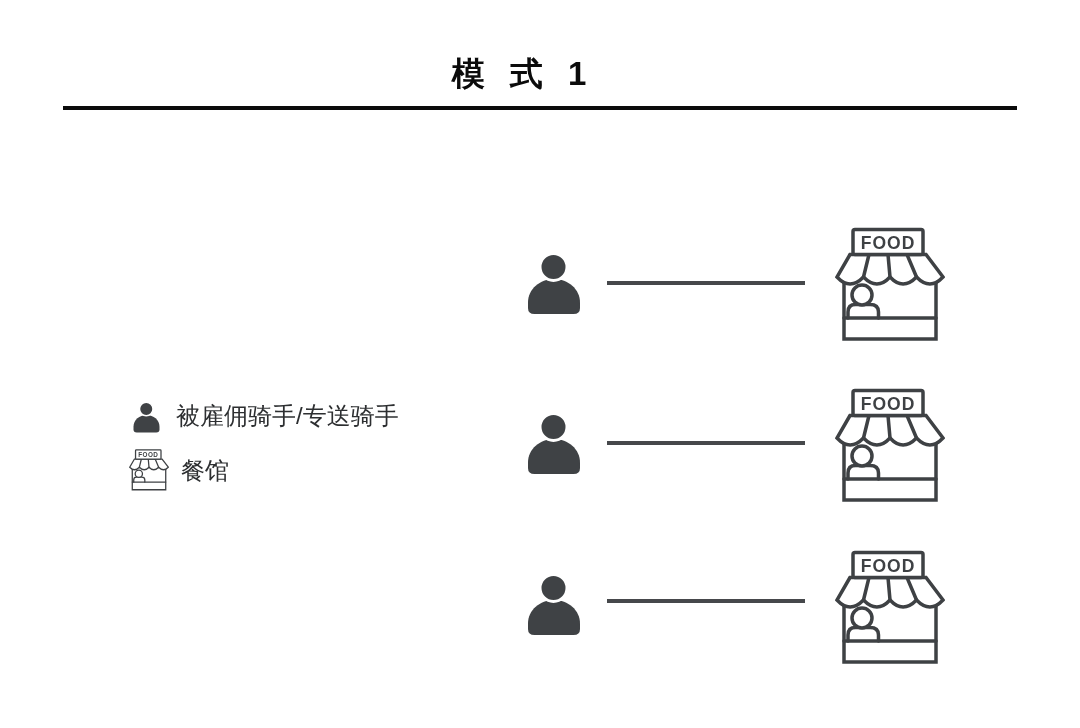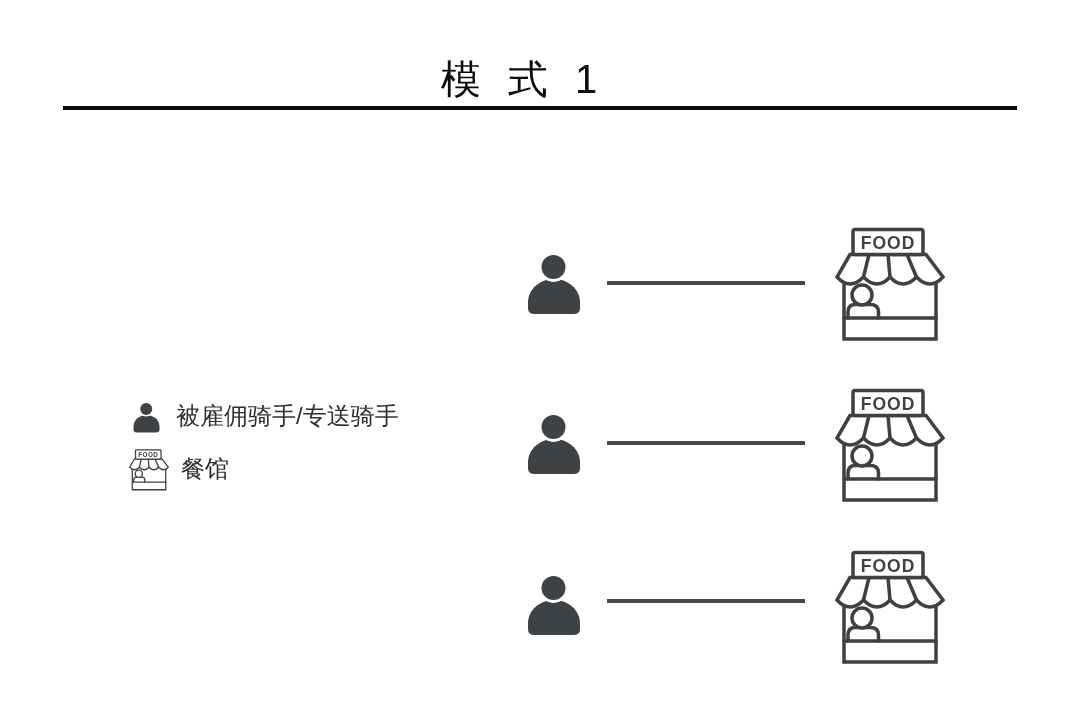--- a/index.html
+++ b/index.html
@@ -13,22 +13,22 @@
     width: 1080px;
     height: 728px;
     background: #ffffff;
     overflow: hidden;
   }
   .page-title {
     position: absolute;
     left: 523px;
     top: 52px;
     transform: translateX(-50%);
-    font-size: 40px;
-    font-weight: normal;
+    font-size: 33px;
+    font-weight: bold;
     letter-spacing: 8px;
     color: #0b0b0b;
     white-space: nowrap;
   }
   .title-divider {
     position: absolute;
     left: 63px;
     top: 106px;
     width: 954px;
     height: 4px;
@@ -72,21 +72,21 @@
         <path d="M9 52 L9 112 L101 112 L101 52"></path>
         <path d="M9 91 L101 91"></path>
         <path d="M13 91 L13 85 Q13 77.5 20.5 77.5 L35 77.5 Q43.5 77.5 43.5 85 L43.5 91"></path>
         <circle cx="27" cy="68" r="10" fill="#ffffff"></circle>
         <path d="M15 27.5 L2 50 Q15 64 28.5 50 Q42 64 55 50 Q68 64 81.5 50 Q95 64 108 50 L91 27.5 Z" fill="#ffffff"></path>
         <path d="M34 27.5 L28.5 50 M53 27.5 L55 50 M72 27.5 L81.5 50"></path>
         <rect x="18" y="2.5" width="70" height="25" rx="2" fill="#ffffff"></rect>
       </g>
       <text x="53" y="22" text-anchor="middle" font-size="17.5" font-weight="bold" letter-spacing="1" font-family="Liberation Sans, DejaVu Sans, sans-serif" fill="#3e4144">FOOD</text>
     </svg>
-    <span class="legend-label" style="left:181px; top:460px;font-family:Liberation Mono, monospace;">餐馆</span>
+    <span class="legend-label" style="left:181px; top:460px;">餐馆</span>
   </div>
 
   <div>
     <svg class="rider-icon" style="left:527px; top:253px;" width="54" height="62" viewBox="0 0 54 62">
       <path d="M27 26 C13 26 1 36 1 49.5 L1 55 Q1 61 7.5 61 L46.5 61 Q53 61 53 55 L53 49.5 C53 36 41 26 27 26 Z" fill="#3f4245"></path>
       <circle cx="26.5" cy="14" r="13.5" fill="#3f4245" stroke="#ffffff" stroke-width="3"></circle>
     </svg>
     <div class="connector" style="top:281px;"></div>
     <svg class="store-icon" style="left:835px; top:227px;" width="110" height="114" viewBox="0 0 110 114">
       <g fill="none" stroke="#3e4144" stroke-width="3.5" stroke-linecap="round">

